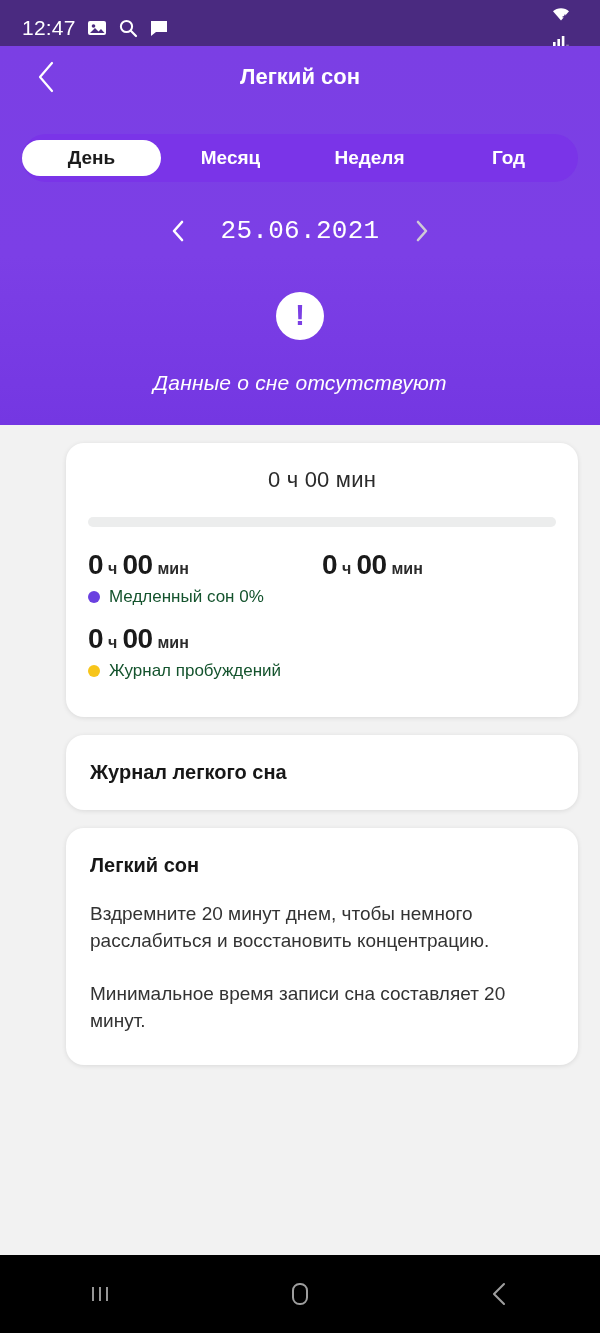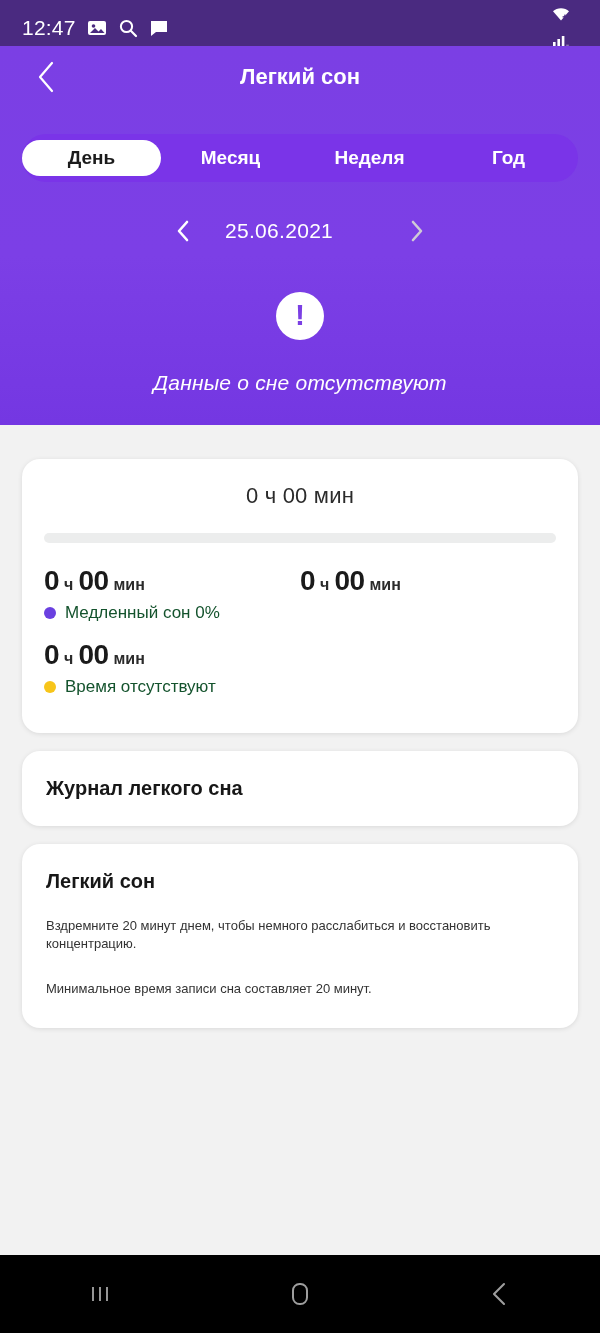--- a/index.html
+++ b/index.html
@@ -120,24 +120,26 @@
     height: 34px;
   }
   .date-arrow {
     width: 30px;
     height: 30px;
     display: flex;
     align-items: center;
     justify-content: center;
   }
   .date-label {
-    font-size: 21px;
+    font-size: 26px;
     color: #ffffff;
     letter-spacing: 0.3px;
     min-width: 150px;
+    text-align: center;
+    font-family: Liberation Mono, monospace;
   }
 
   
   .empty-state {
     margin-top: 44px;
     padding-bottom: 30px;
     text-align: center;
   }
   .warn-circle {
     width: 48px;
@@ -159,21 +161,22 @@
   .empty-text {
     margin-top: 31px;
     font-size: 21px;
     color: #ffffff;
     letter-spacing: 0.2px;
     font-style: italic;
   }
 
   
   .content {
-    padding: 16px 22px;
+    padding: 0 22px;
+    margin-left: 44px;
   }
   .card {
     background: #ffffff;
     border-radius: 18px;
     box-shadow: 0 1px 5px rgba(0,0,0,0.10);
     margin-top: 18px;
     box-sizing: border-box;
   }
 
   
@@ -248,21 +251,21 @@
   .info-card {
     padding: 26px 24px 30px 24px;
   }
   .info-title {
     font-size: 20px;
     font-weight: bold;
     color: #171717;
   }
   .info-para {
     margin-top: 24px;
-    font-size: 13px;
+    font-size: 19px;
     line-height: 1.42;
     color: #333333;
   }
   .info-para.second { margin-top: 26px; }
 
   
   .nav-bar {
     position: absolute;
     left: 0; bottom: 0;
     width: 600px;
@@ -420,21 +423,21 @@
 
       <div class="stat-item">
         <div class="stat-value">
           <span class="stat-num">0</span>
           <span class="stat-unit">ч</span>
           <span class="stat-num">00</span>
           <span class="stat-unit">мин</span>
         </div>
         <div class="stat-label-row">
           <span class="dot" style="background:#f7c51a"></span>
-          <span class="stat-label">Время отсутствуют</span>
+          <span class="stat-label">Журнал пробуждений</span>
         </div>
       </div>
 
     </div>
   </div>
 
   <div class="card journal-card">
     <div class="journal-title">Журнал легкого сна</div>
   </div>
 

